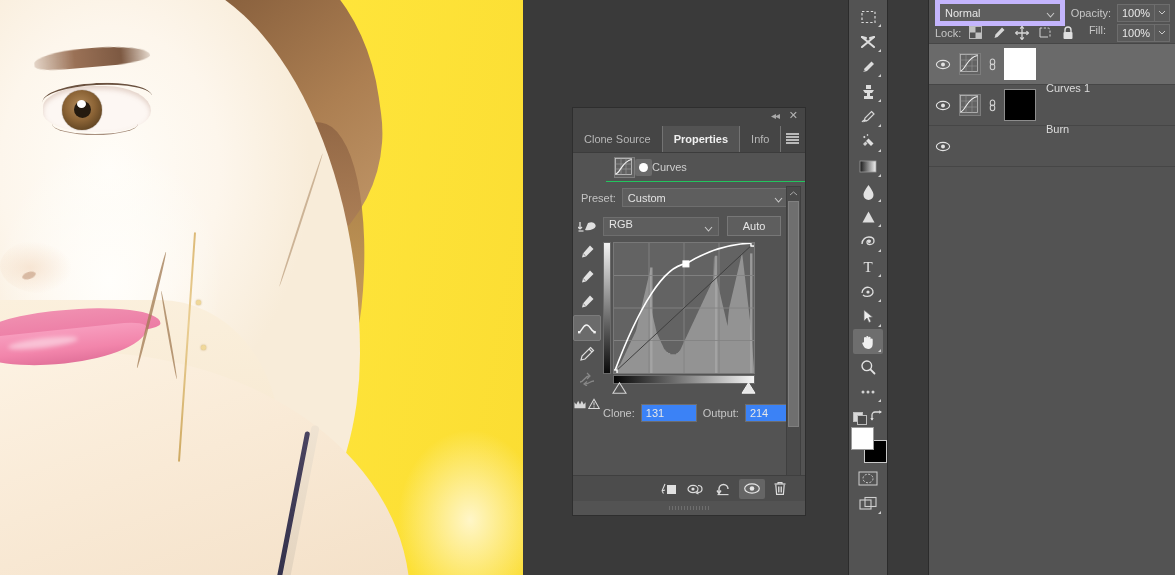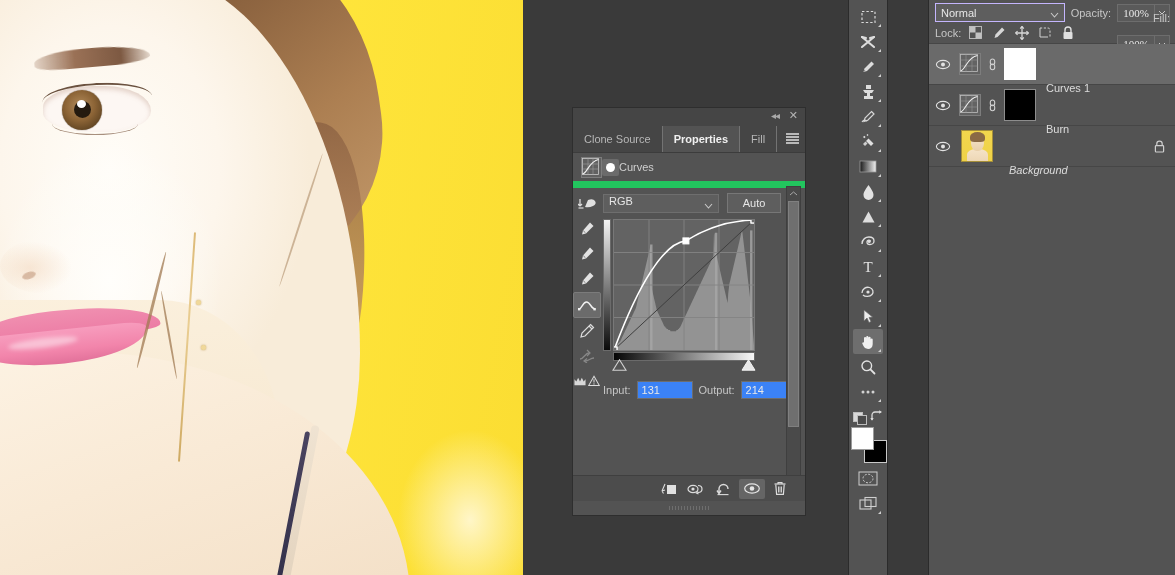--- a/index.html
+++ b/index.html
@@ -181,21 +181,21 @@
   .tabs{height:26px;background:#454545;display:flex;align-items:stretch;position:relative;
     border-bottom:1px solid #3c3c3c;}
   .tab{padding:0 11px;display:flex;align-items:center;font-size:11px;color:#b7b7b7;
     background:#454545;border-right:1px solid #737373;}
   .tab.active{background:#535353;color:#f0f0f0;font-weight:bold;}
   .tabs .hamb{position:absolute;right:6px;top:7px;width:13px;height:11px;
     display:flex;flex-direction:column;justify-content:space-between;}
   .tabs .hamb i{display:block;height:1.6px;background:#b9b9b9;width:100%;}
 
   .adj-header{height:28px;display:flex;align-items:center;padding:0 8px;
-    border-bottom:7px solid #22c55e;}
+    border-bottom:1px solid #22c55e;margin-left:33px;}
   .adj-icon{width:19px;height:19px;background:#616161;border:1px solid #7d7d7d;position:relative;}
   .adj-mask{width:17px;height:17px;border-radius:2px;background:#6b6b6b;position:relative;}
   .adj-mask::after{content:"";position:absolute;left:4px;top:4px;width:9px;height:9px;border-radius:50%;background:#ffffff;}
   .adj-title{font-size:11px;color:#cfcfcf;}
 
   .preset-row{display:flex;align-items:center;gap:6px;padding:6px 16px 4px 8px;}
   .preset-row .lbl{font-size:11px;color:#c3c3c3;}
   .ps-select{flex:1;height:17px;background:#5e5e5e;border:1px solid #6e6e6e;
     display:flex;align-items:center;padding:0 5px;font-size:11px;color:#e2e2e2;position:relative;}
   .ps-select .cv{position:absolute;right:5px;top:4px;}
@@ -241,33 +241,33 @@
   .ftb.active{background:#656565;}
   .panel-grip{position:absolute;left:0;bottom:0;width:232px;height:14px;background:#535353;
     display:flex;align-items:center;justify-content:center;}
   .panel-grip .dots{width:40px;height:4px;
     background:repeating-linear-gradient(90deg,#6e6e6e 0 1px,transparent 1px 3px);}
 
   
   #layers-panel{position:absolute;left:928px;top:0;width:247px;height:575px;background:#535353;
     border-left:1px solid #2b2b2b;}
   .blend-row{height:22px;display:flex;align-items:center;gap:6px;padding:3px 6px 0 6px;box-sizing:border-box;}
-  .blend-select{width:125px;height:17px;background:#5e5e5e;border:1px solid #c4b5fd;
+  .blend-select{width:125px;height:17px;background:#5e5e5e;border:5px solid #c4b5fd;
     display:flex;align-items:center;padding:0 5px;font-size:11px;color:#e6e6e6;position:relative;}
   .blend-select .cv{position:absolute;right:5px;top:4px;}
   .op-lbl{font-size:11px;color:#c6c6c6;}
   .op-field{width:36px;height:16px;background:#5a5a5a;border:1px solid #6d6d6d;
-    display:flex;align-items:center;justify-content:center;font-size:11px;color:#e8e8e8;font-family:Liberation Serif, serif;}
+    display:flex;align-items:center;justify-content:center;font-size:11px;color:#e8e8e8;}
   .op-cv{width:14px;height:16px;display:flex;align-items:center;justify-content:center;
     background:#5a5a5a;border:1px solid #6d6d6d;border-left:none;}
   .lock-row{height:22px;display:flex;align-items:center;gap:6px;padding:0 6px;box-sizing:border-box;
     border-bottom:1px solid #464646;}
   .lock-lbl{font-size:11px;color:#c6c6c6;}
   .lock-ico{width:17px;height:16px;display:flex;align-items:center;justify-content:center;color:#d2d2d2;}
-  .fill-wrap{margin-left:auto;display:flex;align-items:flex-end;gap:11px;flex-direction:column;}
+  .fill-wrap{margin-left:auto;display:flex;align-items:flex-start;gap:11px;}
 
   .layer-row{height:40px;display:flex;align-items:center;border-bottom:1px solid #464646;position:relative;}
   .layer-row.selected{background:#6a6a6a;}
   .eye-cell{width:28px;display:flex;align-items:center;justify-content:center;}
   .lr-content{display:flex;align-items:center;gap:6px;flex:1;padding-left:2px;}
   .adj-thumb{width:20px;height:20px;background:#636363;border:1px solid #7d7d7d;position:relative;}
   .link-ico{width:11px;display:flex;align-items:center;justify-content:center;color:#cfcfcf;}
   .mask-thumb{width:32px;height:32px;border:1px solid #8d8d8d;box-sizing:border-box;}
   .mask-thumb.sel{border:2px solid #ffffff;}
   .photo-thumb{width:32px;height:32px;border:1px solid #a58f3a;box-sizing:border-box;position:relative;overflow:hidden;
@@ -476,41 +476,52 @@
   <div id="props-panel">
 
     <div class="panel-topbar">
       <span class="collapse">◂◂</span>
       <span class="close">✕</span>
     </div>
 
     <div class="tabs">
       <div class="tab">Clone Source</div>
       <div class="tab active">Properties</div>
-      <div class="tab">Fill</div>
+      <div class="tab">Info</div>
       <div class="hamb">
           <i></i>
           <i></i>
           <i></i>
           <i></i>
         </div>
     </div>
 
     <div class="adj-header">
       <div class="adj-icon">
         <svg width="17" height="17" viewBox="0 0 17 17">
             <rect x="0.5" y="0.5" width="16" height="16" fill="none" stroke="#c9c9c9" stroke-width="0.8"></rect>
             <path d="M0.5 6 H16.5 M0.5 11 H16.5 M6 0.5 V16.5 M11 0.5 V16.5" stroke="#9e9e9e" stroke-width="0.6"></path>
             <path d="M0.5 16 C5 16 7 3 16.5 1.5" fill="none" stroke="#f0f0f0" stroke-width="1.2"></path>
           </svg>
       </div>
       <div class="adj-mask"></div>
       <span class="adj-title">Curves</span>
     </div>
 
+    <div class="preset-row">
+      <span class="lbl">Preset:</span>
+      <div class="ps-select">
+        <span>Custom</span>
+        <span class="cv">
+          <svg width="9" height="6" viewBox="0 0 9 6">
+              <path d="M1 1 L4.5 5 L8 1" fill="none" stroke="#c9c9c9" stroke-width="1.1"></path>
+            </svg>
+        </span>
+      </div>
+    </div>
 
     <div class="curve-body">
       <div class="curve-tools">
         <div class="ct">
           <svg width="19" height="15" viewBox="0 0 19 15">
               <path d="M10 3 q5-2 7 1 q2 3-2 5 q-4 2-8 1" fill="#e0e0e0"></path>
               <path d="M2 2 v6 M2 9 l-2-2 M2 9 l2-2" stroke="#dcdcdc" stroke-width="1.3" fill="none"></path>
               <path d="M0.5 11 h5" stroke="#dcdcdc" stroke-width="1.2"></path>
             </svg>
         </div>
@@ -611,21 +622,21 @@
               </svg>
           </span>
           <span style="position:absolute;right:-1px;top:0;">
             <svg width="15" height="12" viewBox="0 0 15 12">
                 <path d="M7.5 0.8 L14 11.2 L1 11.2 Z" fill="#e8e8e8" stroke="#f4f4f4" stroke-width="1"></path>
               </svg>
           </span>
         </div>
 
         <div class="io-row">
-          <span class="io-lbl">Input:</span>
+          <span class="io-lbl">Clone:</span>
           <div class="io-field">131</div>
           <span class="io-lbl">Output:</span>
           <div class="io-field">214</div>
         </div>
       </div>
     </div>
 
     <div class="pscroll">
       <span class="ch" style="top:2px">
         <svg width="9" height="5" viewBox="0 0 9 5">
@@ -802,31 +813,17 @@
       </div>
     </div>
 
     <div class="layer-row">
       <div class="eye-cell">
         <svg width="16" height="11" viewBox="0 0 16 11">
             <ellipse cx="8" cy="5.5" rx="6.6" ry="4.1" fill="none" stroke="#e2e2e2" stroke-width="1.1"></ellipse>
             <circle cx="8" cy="5.5" r="2" fill="#e2e2e2"></circle>
           </svg>
       </div>
-      <div class="lr-content" style="padding-left:4px;">
-        <div class="photo-thumb">
-          <div class="pt-body"></div>
-          <div class="pt-face"></div>
-          <div class="pt-hair"></div>
-        </div>
-        <span class="layer-name italic" style="margin-left:10px;">Background</span>
-        <span class="lock-right">
-          <svg width="11" height="13" viewBox="0 0 11 13">
-              <path d="M2.8 5.6 V3.8 a2.7 2.7 0 0 1 5.4 0 V5.6" fill="none" stroke="#cfcfcf" stroke-width="1.2"></path>
-              <rect x="1.4" y="5.6" width="8.2" height="6.4" rx="0.8" fill="none" stroke="#cfcfcf" stroke-width="1.2"></rect>
-            </svg>
-        </span>
-      </div>
     </div>
 
   </div>
 
 </div>
 
 </body></html>

